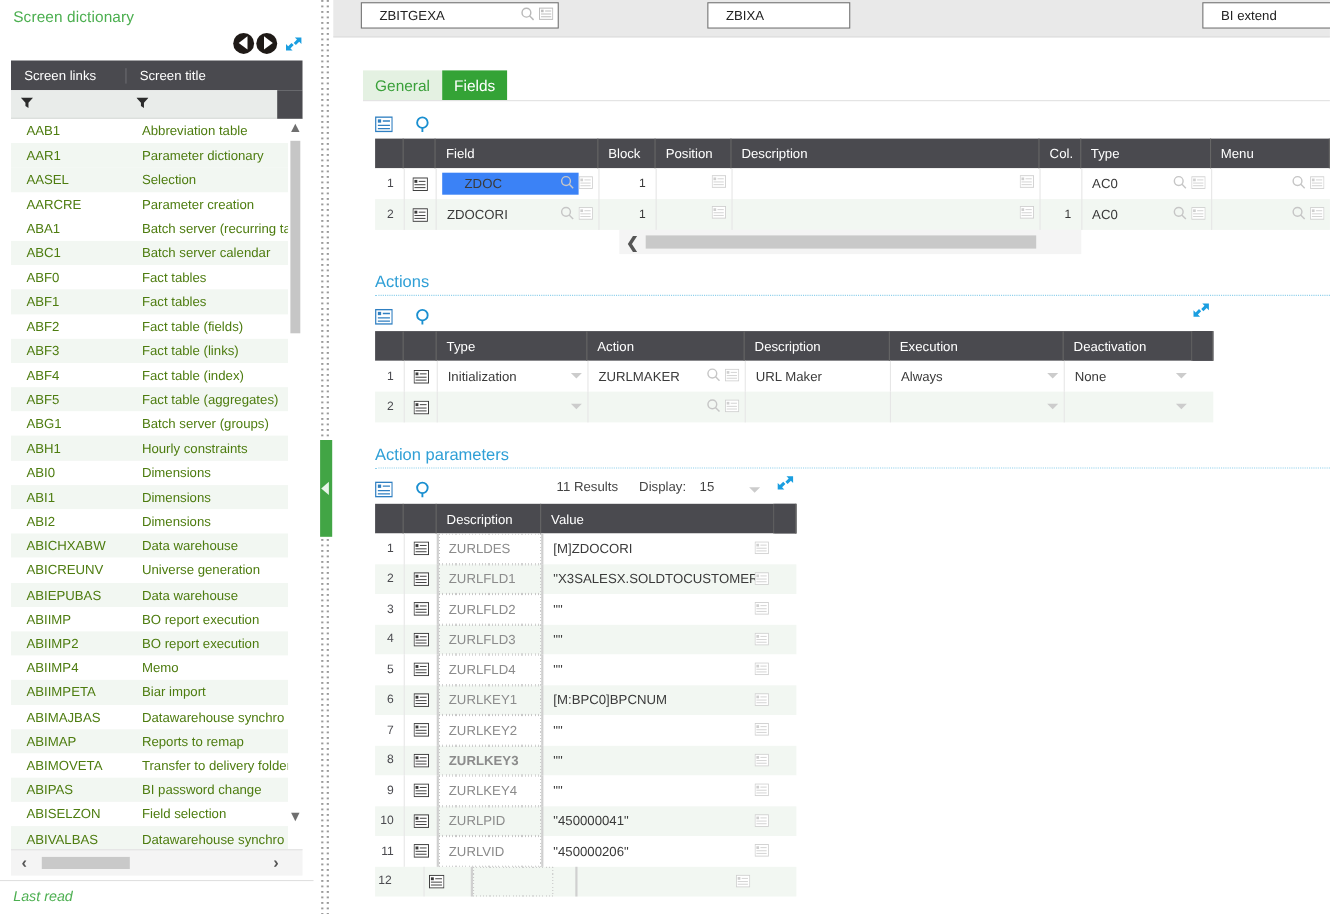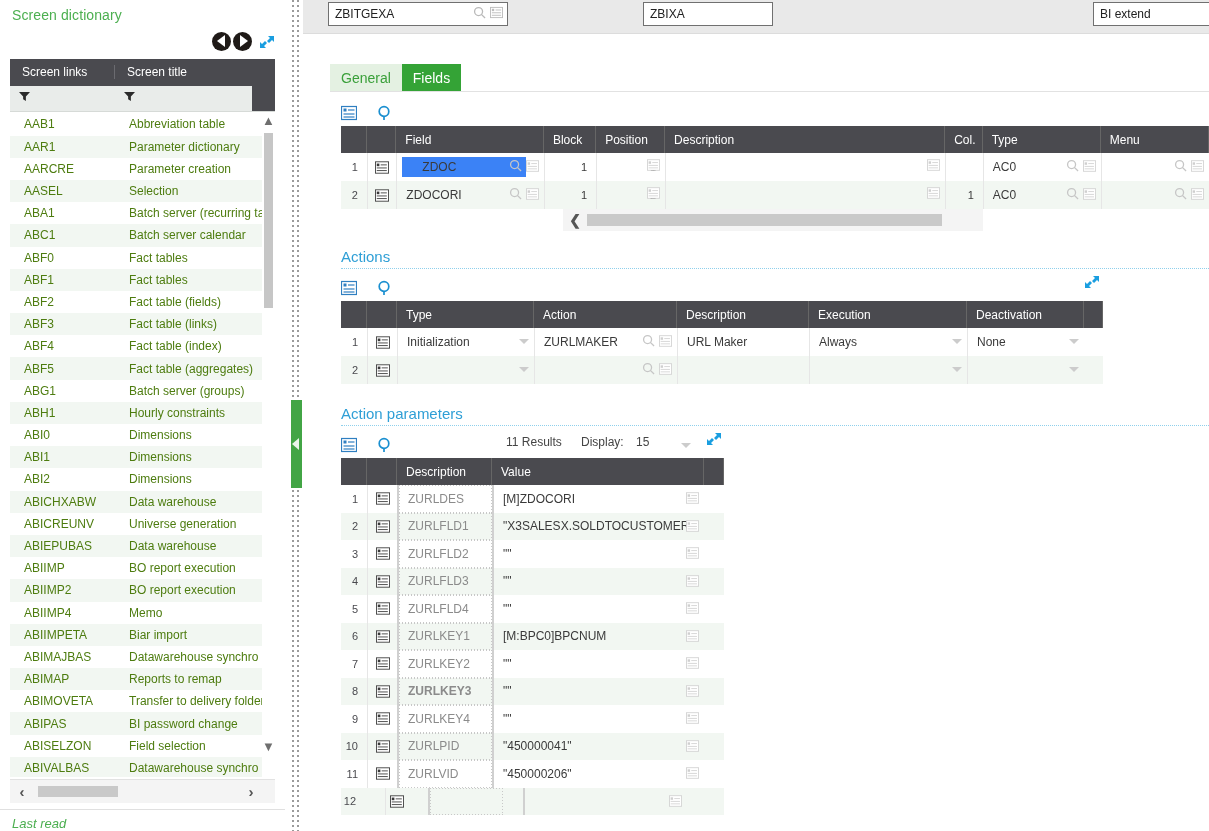--- a/index.html
+++ b/index.html
@@ -11,21 +11,21 @@
     font-family: "Liberation Sans", sans-serif;
     font-size: 12px;
     color: #333;
   }
   .screen { position: relative; width: 1209px; height: 831px; background:#fff; }
 
   
   .left-panel {
     position:absolute; left:0; top:0; width:285px; height:831px;
     background:#ffffff;
-    display:flex; flex-direction:column;justify-content:space-between;
+    display:flex; flex-direction:column;
   }
   .lp-title {
     color:#4caf50; font-size:14px; padding:7px 0 6px 12px;
     letter-spacing:.1px;
   }
   .lp-navbar {
     height:26px; position:relative;
   }
   .nav-circle {
     position:absolute; top:1px; width:19px; height:19px; border-radius:50%;
@@ -121,21 +121,21 @@
 
   
   .main{
     position:absolute; left:303px; top:0; width:906px; height:831px; background:#fff;
   }
   .top-fields{
     position:relative; height:34px; background:#e9e9e9; border-bottom:1px solid #dcdcdc;
   }
   .tf-input{
     position:absolute; top:2px; height:24px; border:1px solid #707070; background:#fff;
-    font-size:12px; color:#222; padding:0 6px; line-height:22px; white-space:nowrap;
+    font-size:12px; color:#222; padding:0 16px; line-height:22px; white-space:nowrap;
   }
   .tf-1{ left:25px; width:180px; }
   .tf-2{ left:340px; width:130px; }
   .tf-3{ left:790px; width:330px; }
   .tf-icons{
     position:absolute; right:4px; top:3px; display:flex; gap:4px; align-items:center;
   }
 
   .tabs{ position:absolute; left:27px; top:64px; display:flex; }
   .tab{
@@ -231,27 +231,27 @@
     <div class="lp-list">
       <div class="lp-rows" id="lp-rows">
           <div class="lp-row">
             <div class="code">AAB1</div>
             <div class="title">Abbreviation table</div>
           </div>
           <div class="lp-row alt">
             <div class="code">AAR1</div>
             <div class="title">Parameter dictionary</div>
           </div>
+          <div class="lp-row alt">
+            <div class="code">AASEL</div>
+            <div class="title">Selection</div>
+          </div>
           <div class="lp-row">
             <div class="code">AARCRE</div>
             <div class="title">Parameter creation</div>
-          </div>
-          <div class="lp-row alt">
-            <div class="code">AASEL</div>
-            <div class="title">Selection</div>
           </div>
           <div class="lp-row">
             <div class="code">ABA1</div>
             <div class="title">Batch server (recurring tas</div>
           </div>
           <div class="lp-row alt">
             <div class="code">ABC1</div>
             <div class="title">Batch server calendar</div>
           </div>
           <div class="lp-row">

